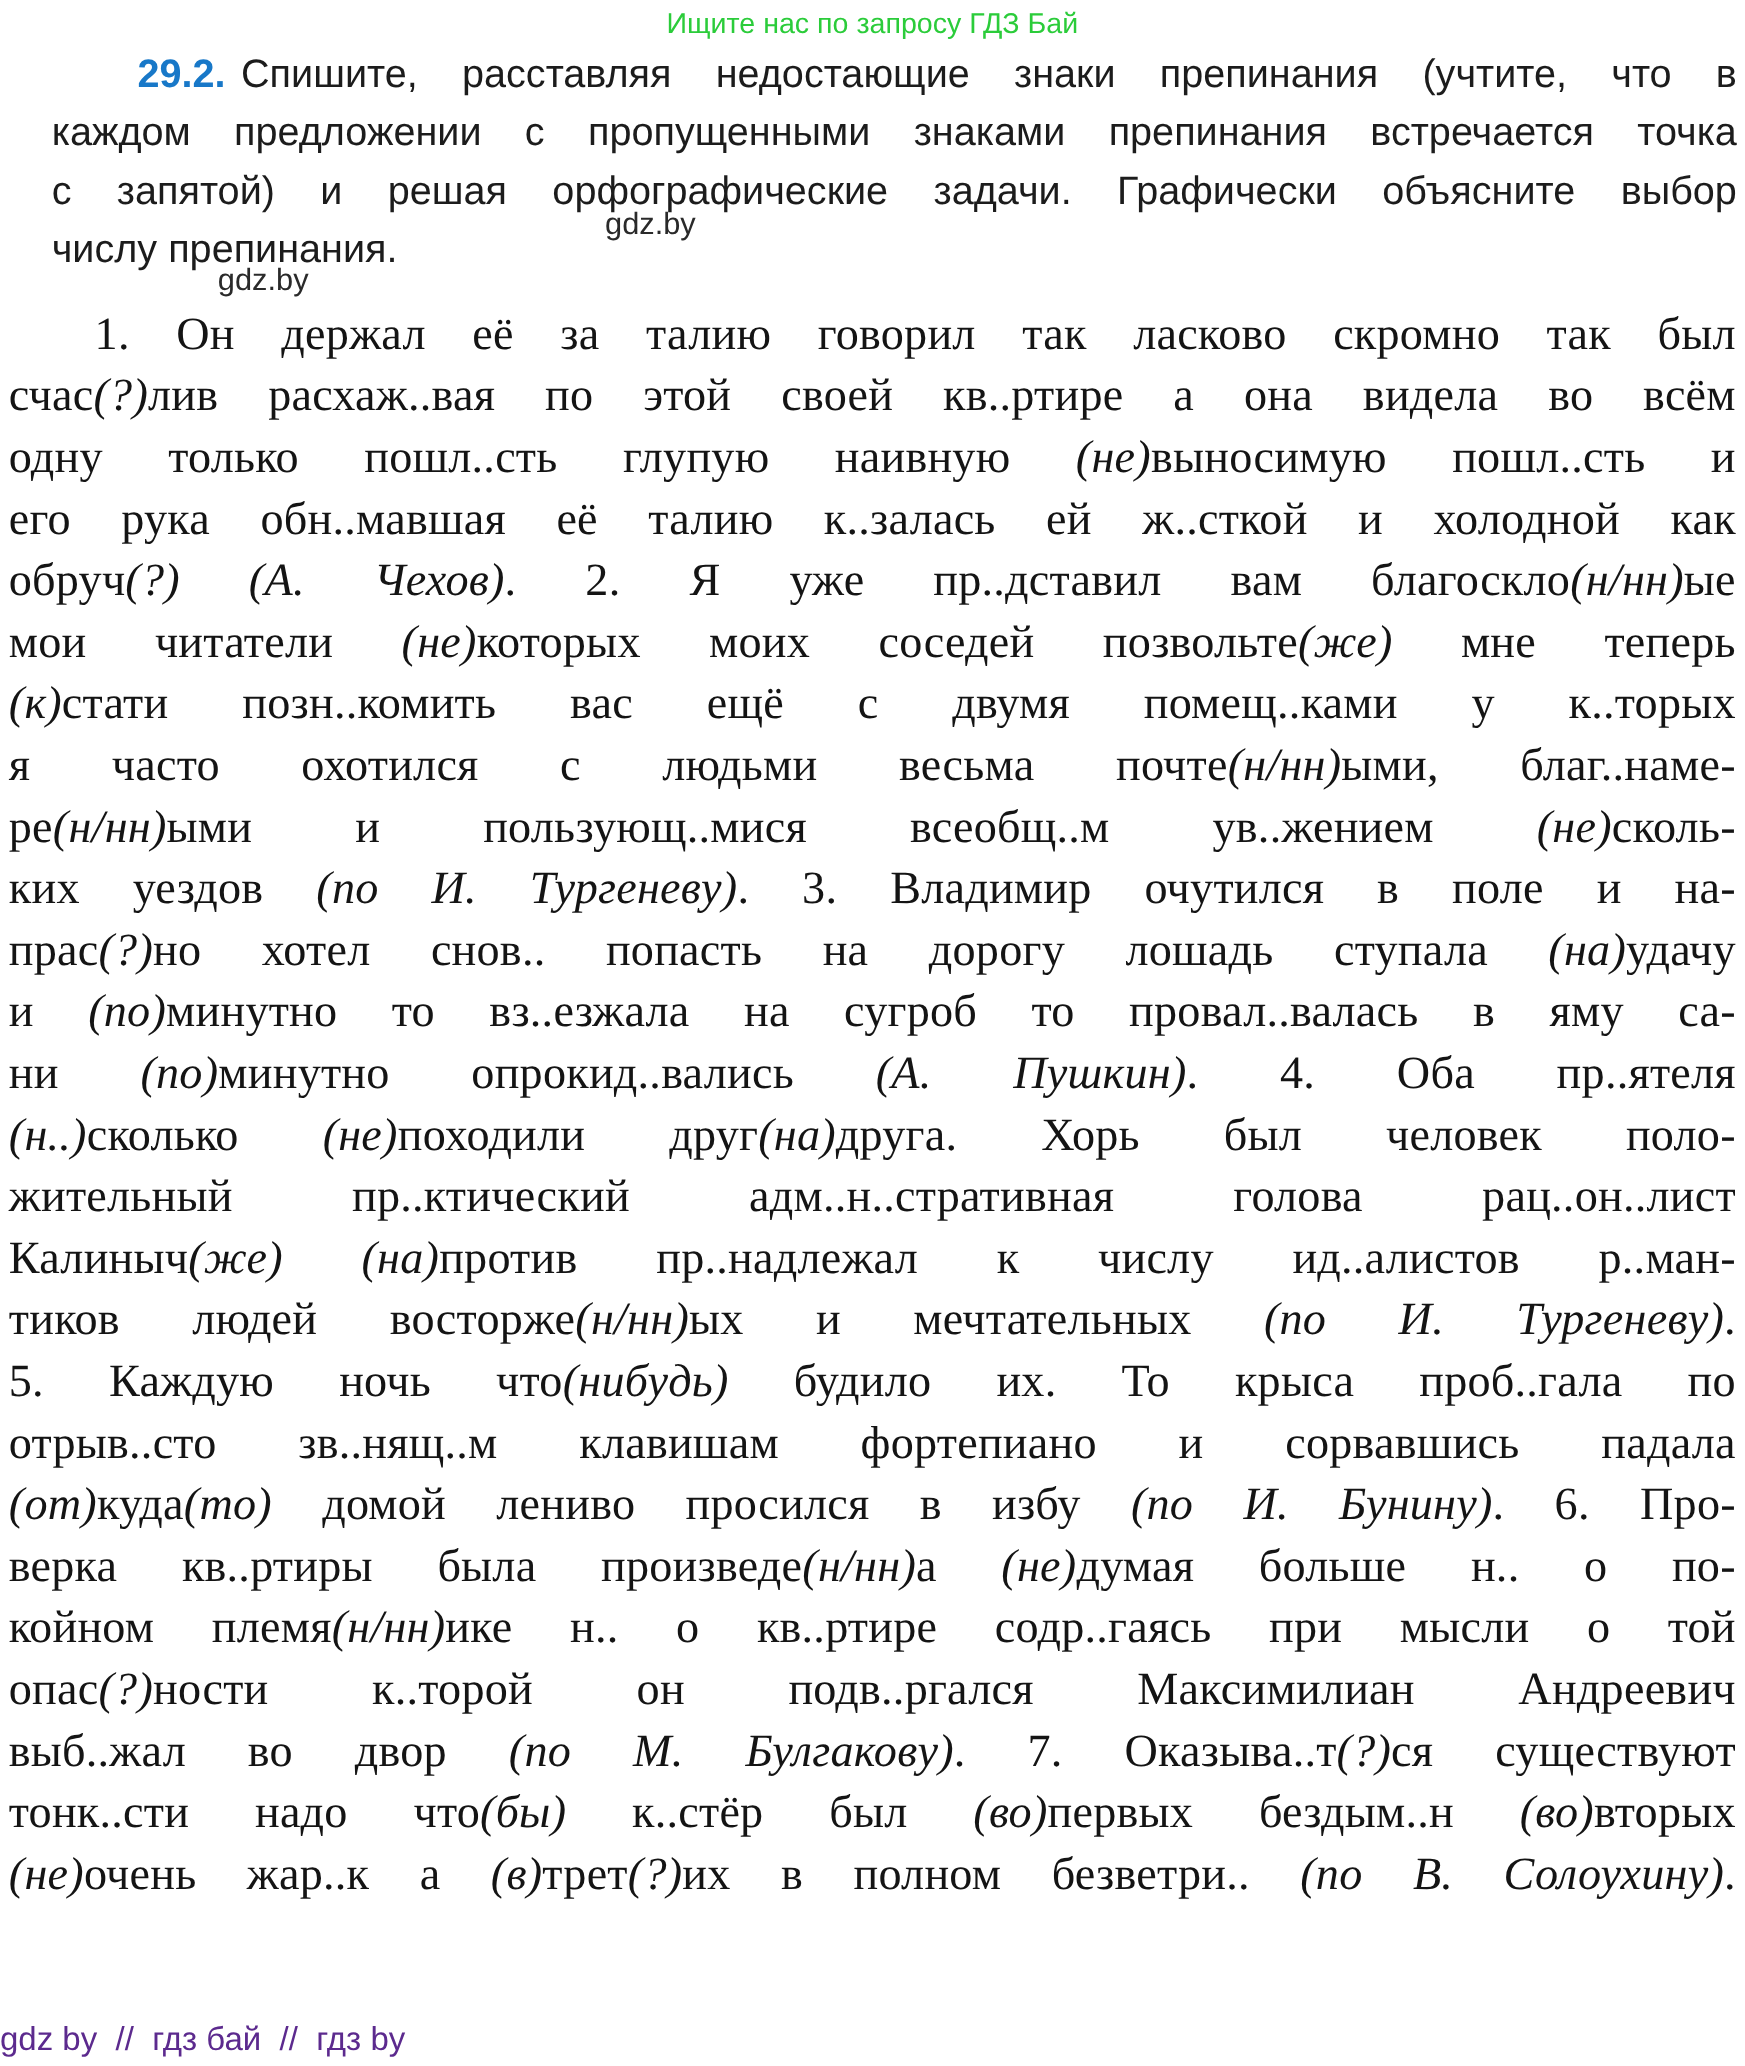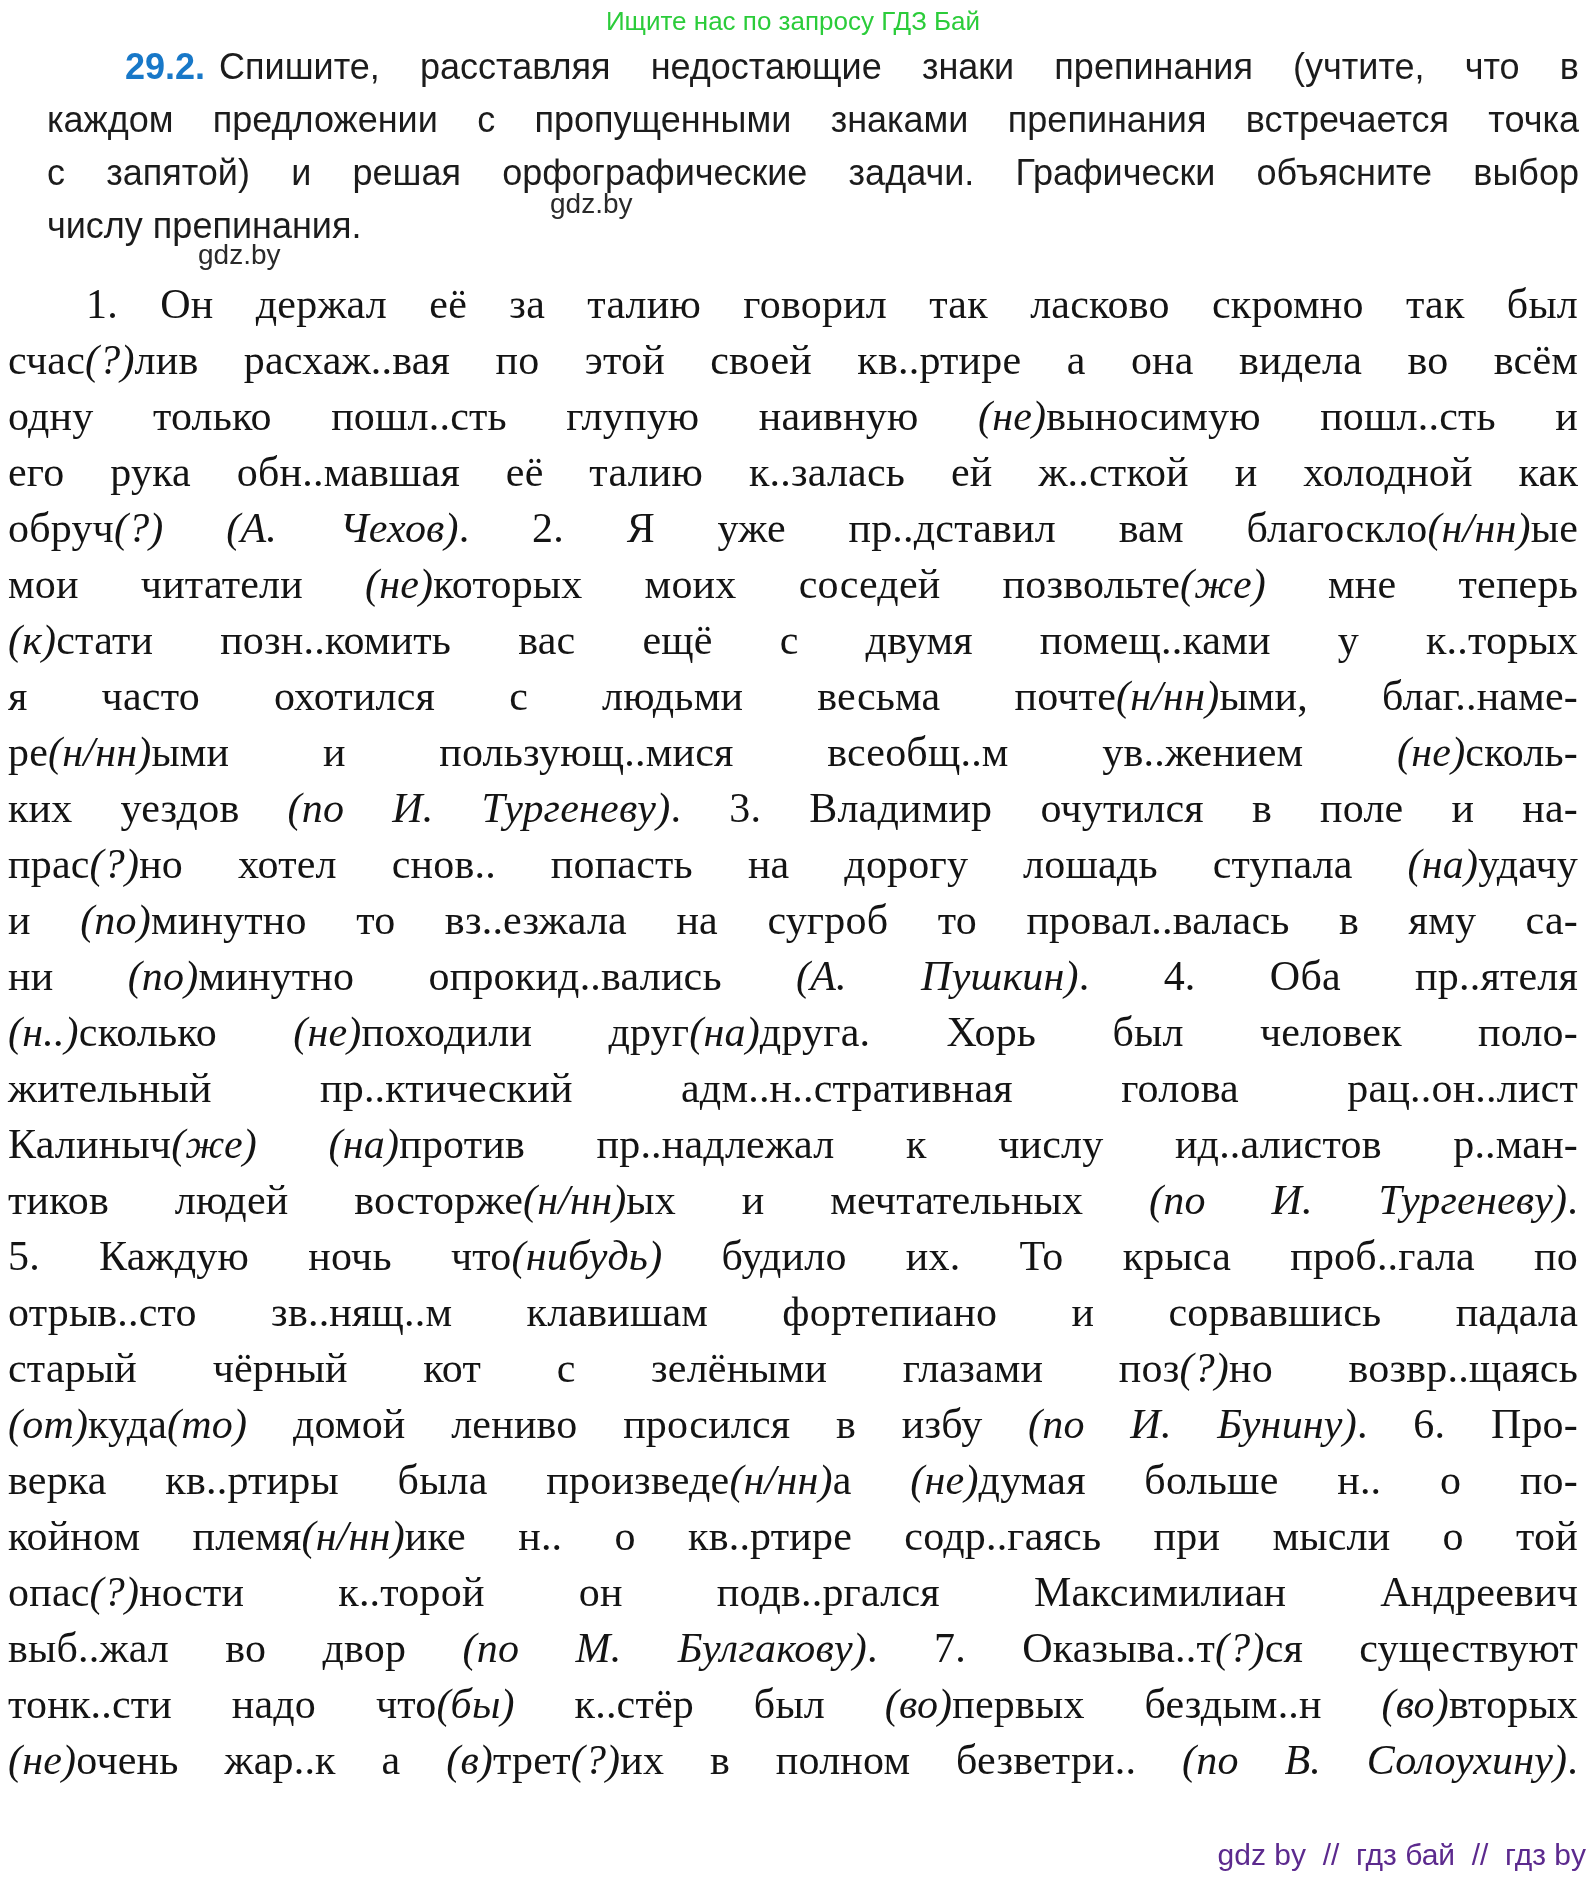--- a/index.html
+++ b/index.html
@@ -36,21 +36,21 @@
   .maintext {
     position: absolute; top: 276px; left: 8px; width: 1570px;
     font-size: 42px; line-height: 56px;
     letter-spacing: 0.2px;
   }
   .tline { text-align: justify; text-align-last: justify; }
   .tline.indent { text-indent: 78px; }
   .tline i { font-style: italic; }
   .footer {
     position: absolute; top: 1838px; left: 0; width: 100%;
-    text-align: right;
+    text-align: left;
     font-family: "Liberation Sans", "DejaVu Sans", sans-serif;
     font-size: 30px;
     white-space: pre;
   }
 </style>
 </head>
 <body>
 
 <div class="promo" style="color: rgb(43, 204, 58);">Ищите нас по запросу ГДЗ Бай</div>
 
@@ -77,21 +77,20 @@
     <div class="tline">ких уездов <i>(по И. Тургеневу)</i>. 3. Владимир очутился в поле и на-</div>
     <div class="tline">прас<i>(?)</i>но хотел снов.. попасть на дорогу лошадь ступала <i>(на)</i>удачу</div>
     <div class="tline">и <i>(по)</i>минутно то вз..езжала на сугроб то провал..валась в яму са-</div>
     <div class="tline">ни <i>(по)</i>минутно опрокид..вались <i>(А. Пушкин)</i>. 4. Оба пр..ятеля</div>
     <div class="tline"><i>(н..)</i>сколько <i>(не)</i>походили друг<i>(на)</i>друга. Хорь был человек поло-</div>
     <div class="tline">жительный пр..ктический адм..н..стративная голова рац..он..лист</div>
     <div class="tline">Калиныч<i>(же)</i> <i>(на)</i>против пр..надлежал к числу ид..алистов р..ман-</div>
     <div class="tline">тиков людей восторже<i>(н/нн)</i>ых и мечтательных <i>(по И. Тургеневу)</i>.</div>
     <div class="tline">5. Каждую ночь что<i>(нибудь)</i> будило их. То крыса проб..гала по</div>
     <div class="tline">отрыв..сто зв..нящ..м клавишам фортепиано и сорвавшись падала</div>
-    <div class="tline">старый чёрный кот с зелёными глазами поз<i>(?)</i>но возвр..щаясь</div>
     <div class="tline"><i>(от)</i>куда<i>(то)</i> домой лениво просился в избу <i>(по И. Бунину)</i>. 6. Про-</div>
     <div class="tline">верка кв..ртиры была произведе<i>(н/нн)</i>а <i>(не)</i>думая больше н.. о по-</div>
     <div class="tline">койном племя<i>(н/нн)</i>ике н.. о кв..ртире содр..гаясь при мысли о той</div>
     <div class="tline">опас<i>(?)</i>ности к..торой он подв..ргался Максимилиан Андреевич</div>
     <div class="tline">выб..жал во двор <i>(по М. Булгакову)</i>. 7. Оказыва..т<i>(?)</i>ся существуют</div>
     <div class="tline">тонк..сти надо что<i>(бы)</i> к..стёр был <i>(во)</i>первых бездым..н <i>(во)</i>вторых</div>
     <div class="tline"><i>(не)</i>очень жар..к а <i>(в)</i>трет<i>(?)</i>их в полном безветри.. <i>(по В. Солоухину)</i>.</div>
   </div>
 
 <div class="footer" style="color: rgb(92, 42, 142);">gdz by  //  гдз бай  //  гдз by</div>

